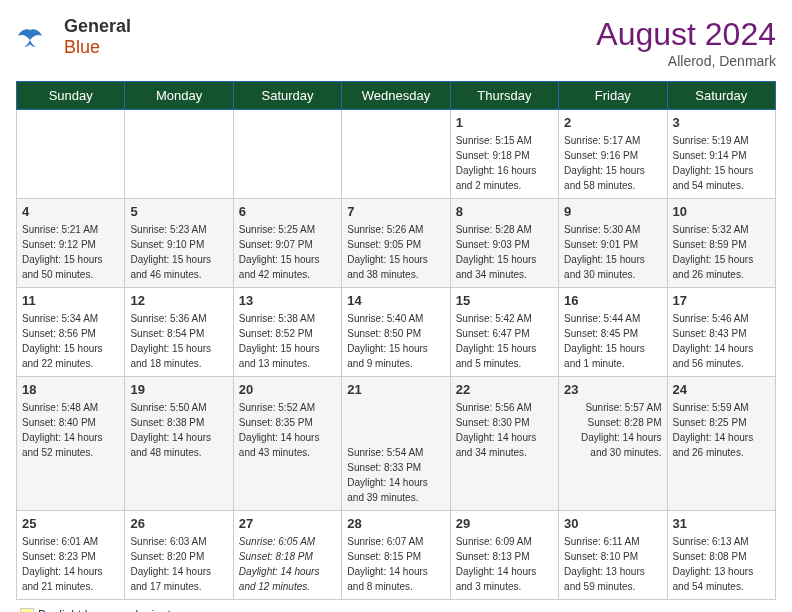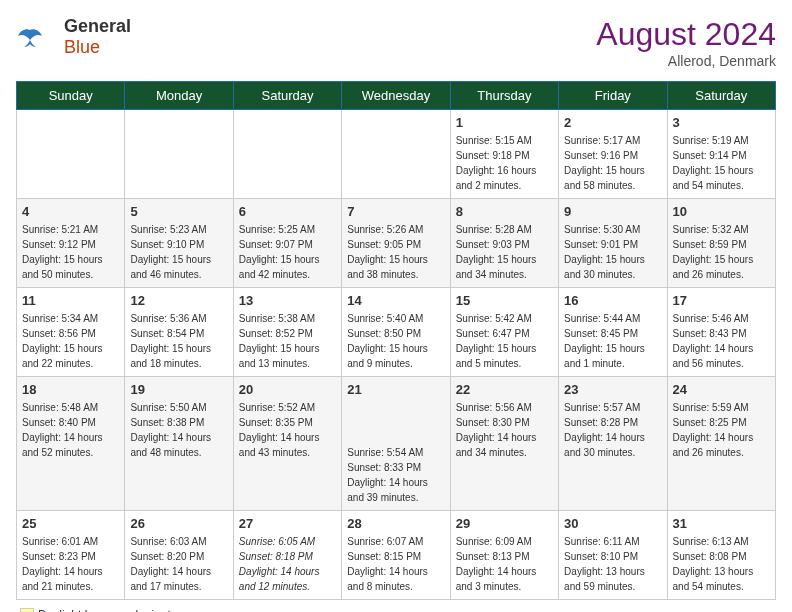--- a/index.html
+++ b/index.html
@@ -301,21 +301,21 @@
         </td>
         <td>
           <span class="day-number">22</span>
           <div class="day-info" style="white-space: pre-line;">Sunrise: 5:56 AM
 Sunset: 8:30 PM
 Daylight: 14 hours
 and 34 minutes.</div>
         </td>
         <td>
           <span class="day-number">23</span>
-          <div class="day-info" style="white-space: pre-line;">Sunrise: 5:57 AM
+          <div class="day-info" style="white-space: pre-line; text-align: right;">Sunrise: 5:57 AM
 Sunset: 8:28 PM
 Daylight: 14 hours
 and 30 minutes.</div>
         </td>
         <td>
           <span class="day-number">24</span>
           <div class="day-info" style="white-space: pre-line;">Sunrise: 5:59 AM
 Sunset: 8:25 PM
 Daylight: 14 hours
 and 26 minutes.</div>

